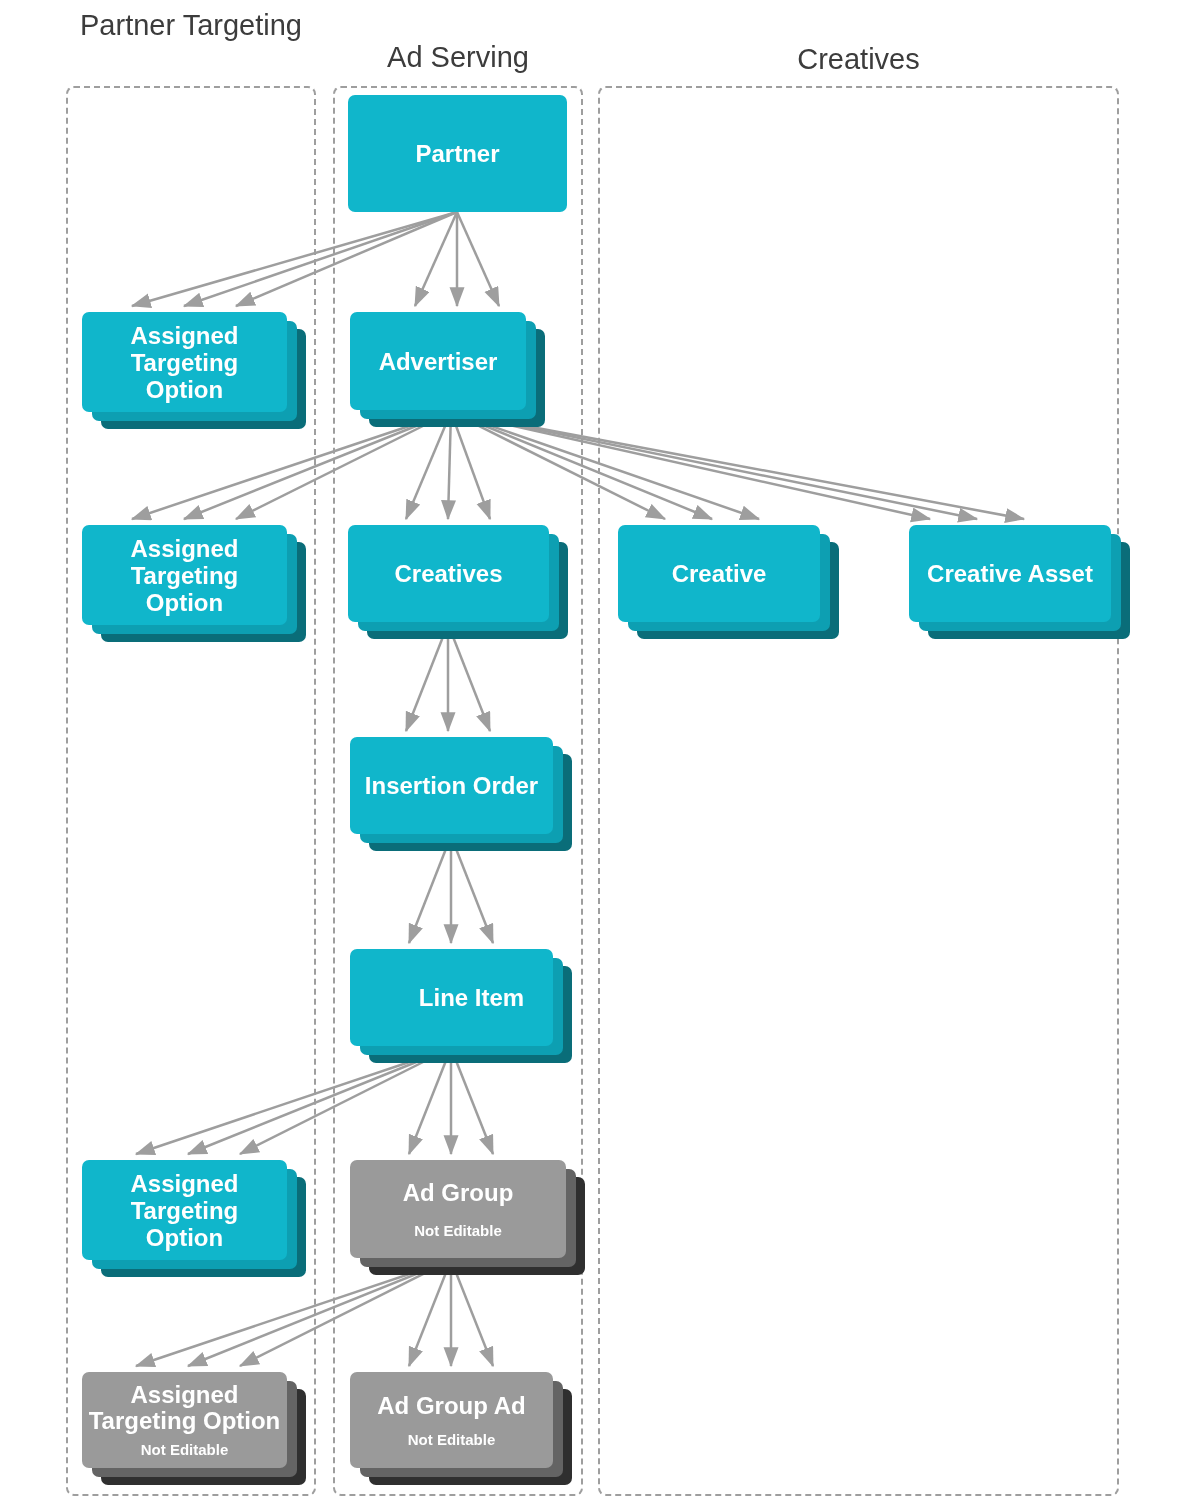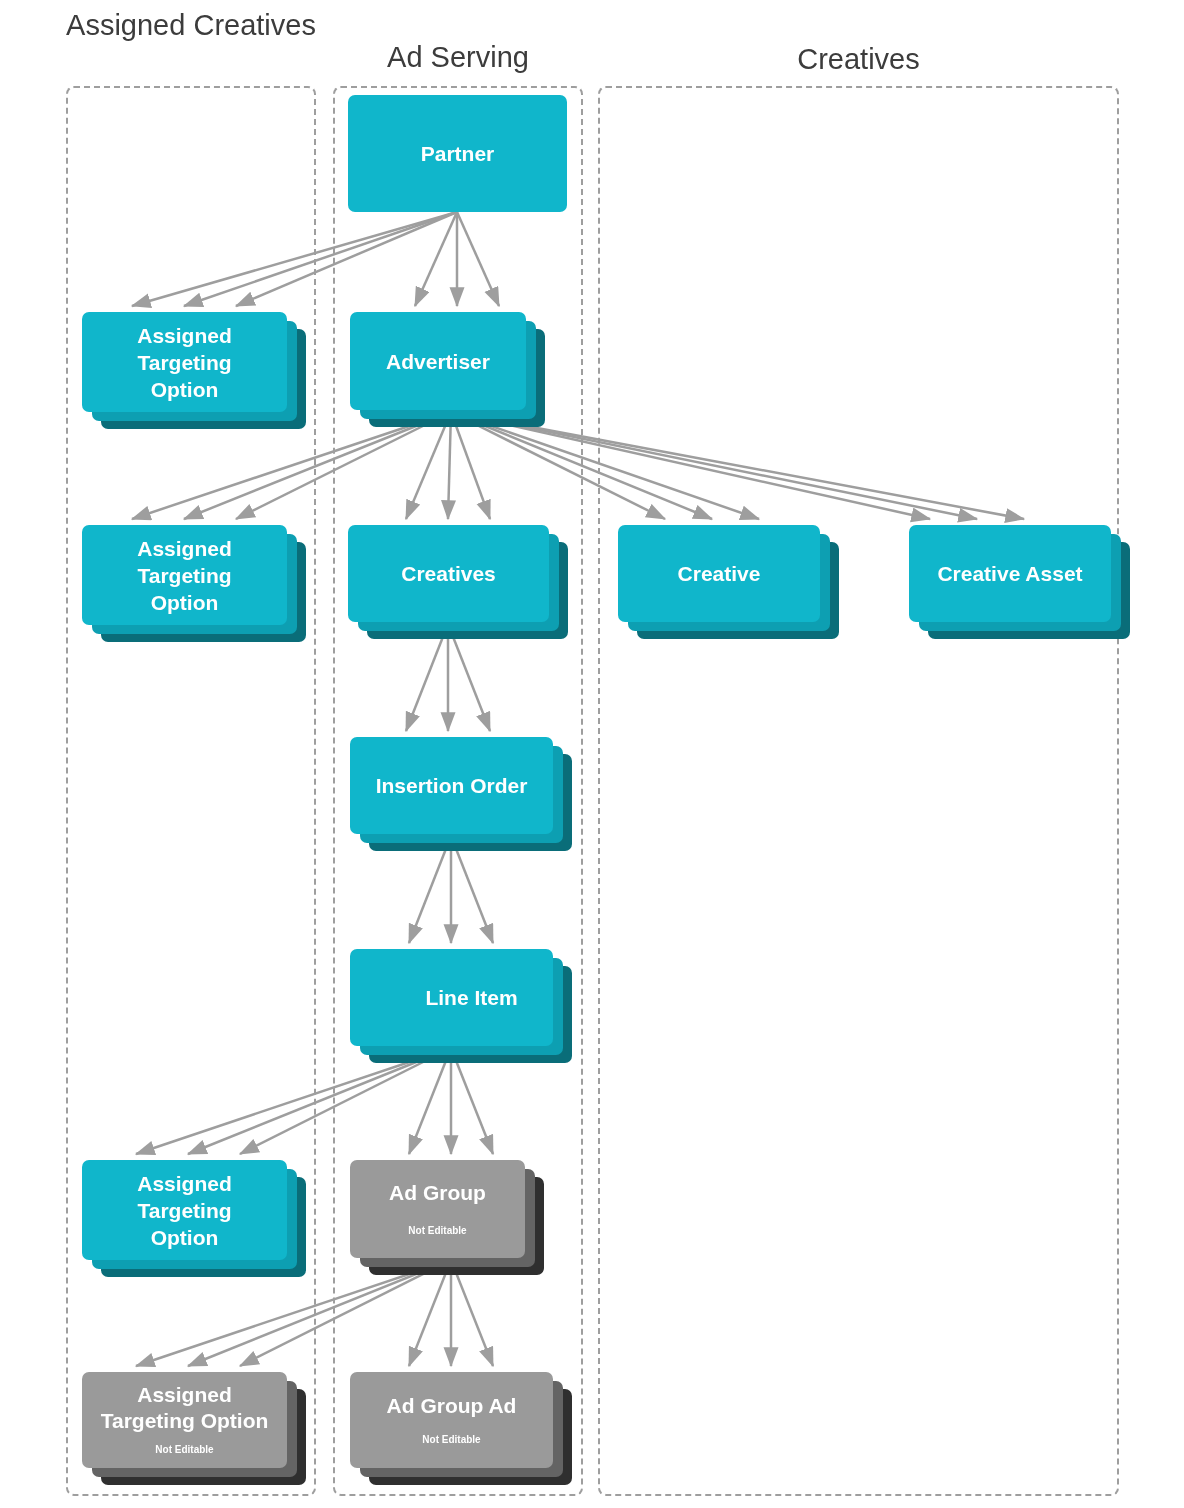--- a/index.html
+++ b/index.html
@@ -14,38 +14,38 @@
   .col-title {
     position:absolute; text-align:center; color:var(--header-text,#3c3c3c);
     font-size:29px; line-height:35px; font-weight:400; white-space:pre-line;
   }
   #arrows { position:absolute; left:0; top:0; }
   .node {
     position:absolute; border-radius:7px; box-sizing:border-box;
     display:flex; flex-direction:column; align-items:center; justify-content:center;
     text-align:center; color:#ffffff;
   }
-  .node .label { font-size:21px; font-weight:700; line-height:27px; white-space:pre-line; }
-  .node .sublabel { font-size:10px; font-weight:700; line-height:18px; margin-top:16px; white-space:pre-line; }
+  .node .label { font-size:24px; font-weight:700; line-height:27px; white-space:pre-line; }
+  .node .sublabel { font-size:15px; font-weight:700; line-height:18px; margin-top:16px; white-space:pre-line; }
   .node.editable {
     background:var(--node-editable,#10b6cb);
     box-shadow:10px 9px 0 var(--node-editable-mid,#0d9fb2), 19px 17px 0 var(--node-editable-back,#0a6d79);
   }
   .node.editable.flat { box-shadow:none; }
   .node.locked {
     background:var(--node-locked,#9a9a9a);
     box-shadow:10px 9px 0 var(--node-locked-mid,#646464), 19px 17px 0 var(--node-locked-back,#2f2f2f);
   }
 </style>
 </head>
 <body>
 
 <div id="stage">
 
-  <div class="col-title" style="left:66px; top:8px; width:250px;">Assigned Creatives</div>
+  <div class="col-title" style="left:66px; top:8px; width:250px;">Partner Targeting</div>
   <div class="col-title" style="left:333px; top:40px; width:250px;">Ad Serving</div>
   <div class="col-title" style="left:598px; top:42px; width:521px;">Creatives</div>
 
   <div class="col" style="left:66px; top:86px; width:250px; height:1410px;"></div>
   <div class="col" style="left:333px; top:86px; width:250px; height:1410px;"></div>
   <div class="col" style="left:598px; top:86px; width:521px; height:1410px;"></div>
 
   <svg id="arrows" width="1184" height="1508">
     <defs>
       <marker id="ah" markerWidth="8" markerHeight="7" refX="7.5" refY="3" orient="auto" markerUnits="strokeWidth">
@@ -143,21 +143,21 @@
   <div class="node editable" style="left:350px; top:949px; width:203px; height:97px;padding-left:40px;">
     <div class="label">Line Item</div>
   </div>
 
   <div class="node editable" style="left:82px; top:1160px; width:205px; height:100px;">
     <div class="label">Assigned
 Targeting
 Option</div>
   </div>
 
-  <div class="node locked" style="left:350px; top:1160px; width:175px; height:98px;">
+  <div class="node locked" style="left:350px; top:1160px; width:216px; height:98px;">
     <div class="label">Ad Group</div>
     <div class="sublabel">Not Editable</div>
   </div>
 
   <div class="node locked" style="left:82px; top:1372px; width:205px; height:96px;">
     <div class="label" style="line-height:26px;">Assigned
 Targeting Option</div>
     <div class="sublabel" style="margin-top:7px;">Not Editable</div>
   </div>
 

